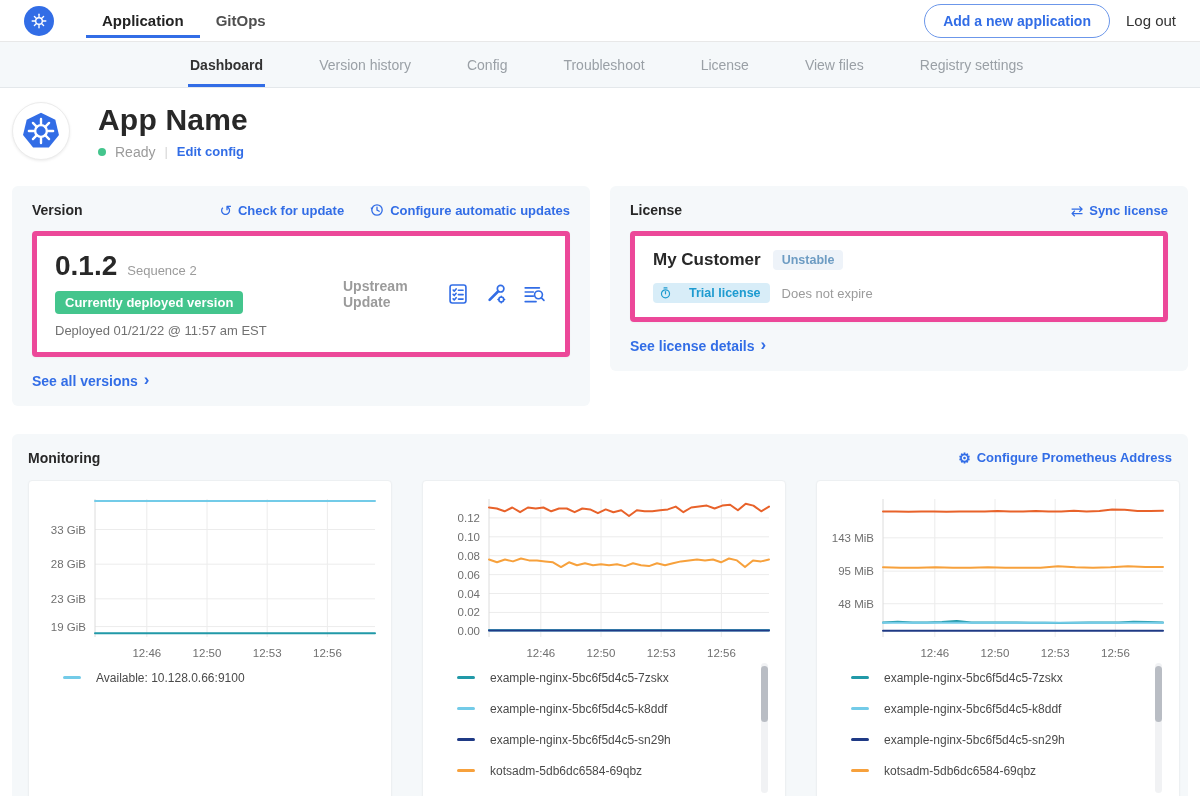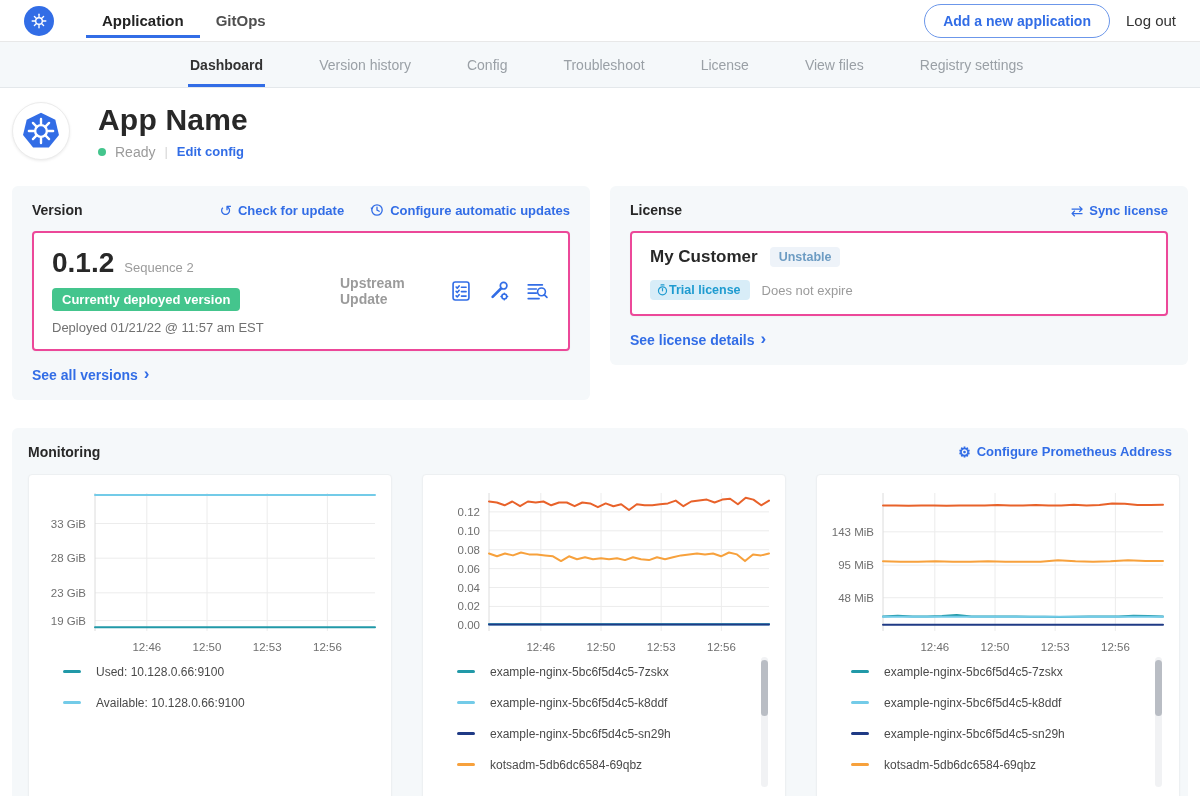--- a/index.html
+++ b/index.html
@@ -33,36 +33,36 @@
   .vbar { color:#d5d5d5; font-size:13px; }
   .link { color:#326de6; font-weight:700; font-size:13px; cursor:pointer; display:inline-flex; align-items:center; gap:6px; text-decoration:none; }
   .chev { font-size:17px; font-weight:700; line-height:1; position:relative; top:-1px; }
   
   .content { padding:0 12px 16px; }
   .cards-row { display:flex; gap:20px; align-items:flex-start; margin-top:8px; }
   .card { background:#f5f8fa; border-radius:6px; padding:16px 20px; flex:1 1 0; }
   .card-head { display:flex; align-items:center; justify-content:space-between; }
   .card-title { font-size:14px; font-weight:700; color:#282828; }
   .head-links { display:flex; align-items:center; gap:26px; }
-  .white-box { background:#fff; border:2px solid #ec4899; border-radius:4px; margin-top:13px; padding:14px 18px; box-shadow:0 1px 2px rgba(0,0,0,.03); }
+  .white-box { background:#fff; border:5px solid #ec4899; border-radius:4px; margin-top:13px; padding:14px 18px; box-shadow:0 1px 2px rgba(0,0,0,.03); }
   .version-inner { display:flex; align-items:center; }
   .v-left { min-width:232px; }
   .v-top { display:flex; align-items:baseline; }
   .v-num { font-size:28px; font-weight:700; color:#282828; }
   .v-seq { font-size:13px; color:#9b9b9b; margin-left:10px; }
   .deploy-badge { display:inline-block; background:#44c58d; color:#fff; font-size:13px; font-weight:700; padding:4px 10px; border-radius:4px; margin-top:9px; }
   .deployed-at { font-size:13px; color:#717171; margin-top:9px; }
   .upstream { font-size:14px; font-weight:700; color:#9b9b9b; flex:1; margin-left:56px; }
   .v-icons { display:flex; gap:16px; align-items:center; }
   .see-link { margin-top:15px; font-size:14px; }
   .lic-name-row { display:flex; align-items:center; gap:12px; }
   .lic-name { font-size:17px; font-weight:700; color:#282828; }
   .badge-soft { background:#eef3f9; color:#6d9cc3; font-size:12.5px; font-weight:600; padding:3px 9px; border-radius:4px; }
   .lic-row2 { display:flex; align-items:center; gap:12px; margin-top:13px; }
-  .badge-trial { background:#d8edf8; color:#1e9bd0; font-size:12.5px; font-weight:700; padding:3px 9px 3px 7px; border-radius:4px; display:inline-flex; align-items:center; gap:1px; }
+  .badge-trial { background:#d8edf8; color:#1e9bd0; font-size:12.5px; font-weight:700; padding:3px 9px 3px 7px; border-radius:4px; display:inline-flex; align-items:center; gap:18px; }
   .expiry { font-size:13px; color:#9b9b9b; }
   
   .monitoring { background:#f5f8fa; border-radius:6px; margin-top:28px; padding:16px 16px 18px; }
   .mon-head { display:flex; align-items:center; justify-content:space-between; }
   .gear { font-size:14px; line-height:1; }
   #charts { display:flex; gap:30px; margin-top:14px; }
   .chart-card { flex:1 1 0; background:#fff; border:1px solid #edf0f2; border-radius:4px; padding:12px 8px 16px; display:flex; flex-direction:column; box-shadow:0 1px 2px rgba(0,0,0,.04); min-height:342px; }
   .chart-card svg { display:block; margin:0 auto; }
   svg text { font-family:"Liberation Sans", sans-serif; }
   .legend { position:relative; flex:1 1 auto; min-height:140px; padding:12px 20px 0 26px; }
@@ -298,24 +298,20 @@
             <text x="49" y="75.1859296482412" text-anchor="end" fill="#6f6f6f" font-size="11.5">28 GiB</text>
             <line x1="58" y1="105.85929648241206" x2="338" y2="105.85929648241206" stroke="#ececec" stroke-width="1"></line>
             <text x="49" y="109.85929648241206" text-anchor="end" fill="#6f6f6f" font-size="11.5">23 GiB</text>
             <line x1="58" y1="133.59798994974875" x2="338" y2="133.59798994974875" stroke="#ececec" stroke-width="1"></line>
             <text x="49" y="137.59798994974875" text-anchor="end" fill="#6f6f6f" font-size="11.5">19 GiB</text>
             <line x1="58" y1="6" x2="58" y2="144" stroke="#dcdcdc" stroke-width="1"></line>
             <polyline points="58.0,140.2 338.0,140.2" fill="none" stroke="#2199a8" stroke-width="2" stroke-linejoin="round" stroke-linecap="round"></polyline>
             <polyline points="58.0,8.1 338.0,8.1" fill="none" stroke="#73cbe8" stroke-width="2" stroke-linejoin="round" stroke-linecap="round"></polyline>
           </svg>
           <div class="legend">
-            <div class="legend-item">
-              <span class="dash" style="background: rgb(33, 153, 168);"></span>
-              <span class="legend-label">Used: 10.128.0.66:9100</span>
-            </div>
             <div class="legend-item">
               <span class="dash" style="background: rgb(115, 203, 232);"></span>
               <span class="legend-label">Available: 10.128.0.66:9100</span>
             </div>
           </div>
         </div>
         <div class="chart-card">
           <svg width="346" height="166" viewBox="0 0 346 166">
             <line x1="109.8" y1="6" x2="109.8" y2="144" stroke="#ececec" stroke-width="1"></line>
             <text x="109.8" y="164" text-anchor="middle" fill="#6f6f6f" font-size="11.5">12:46</text>

